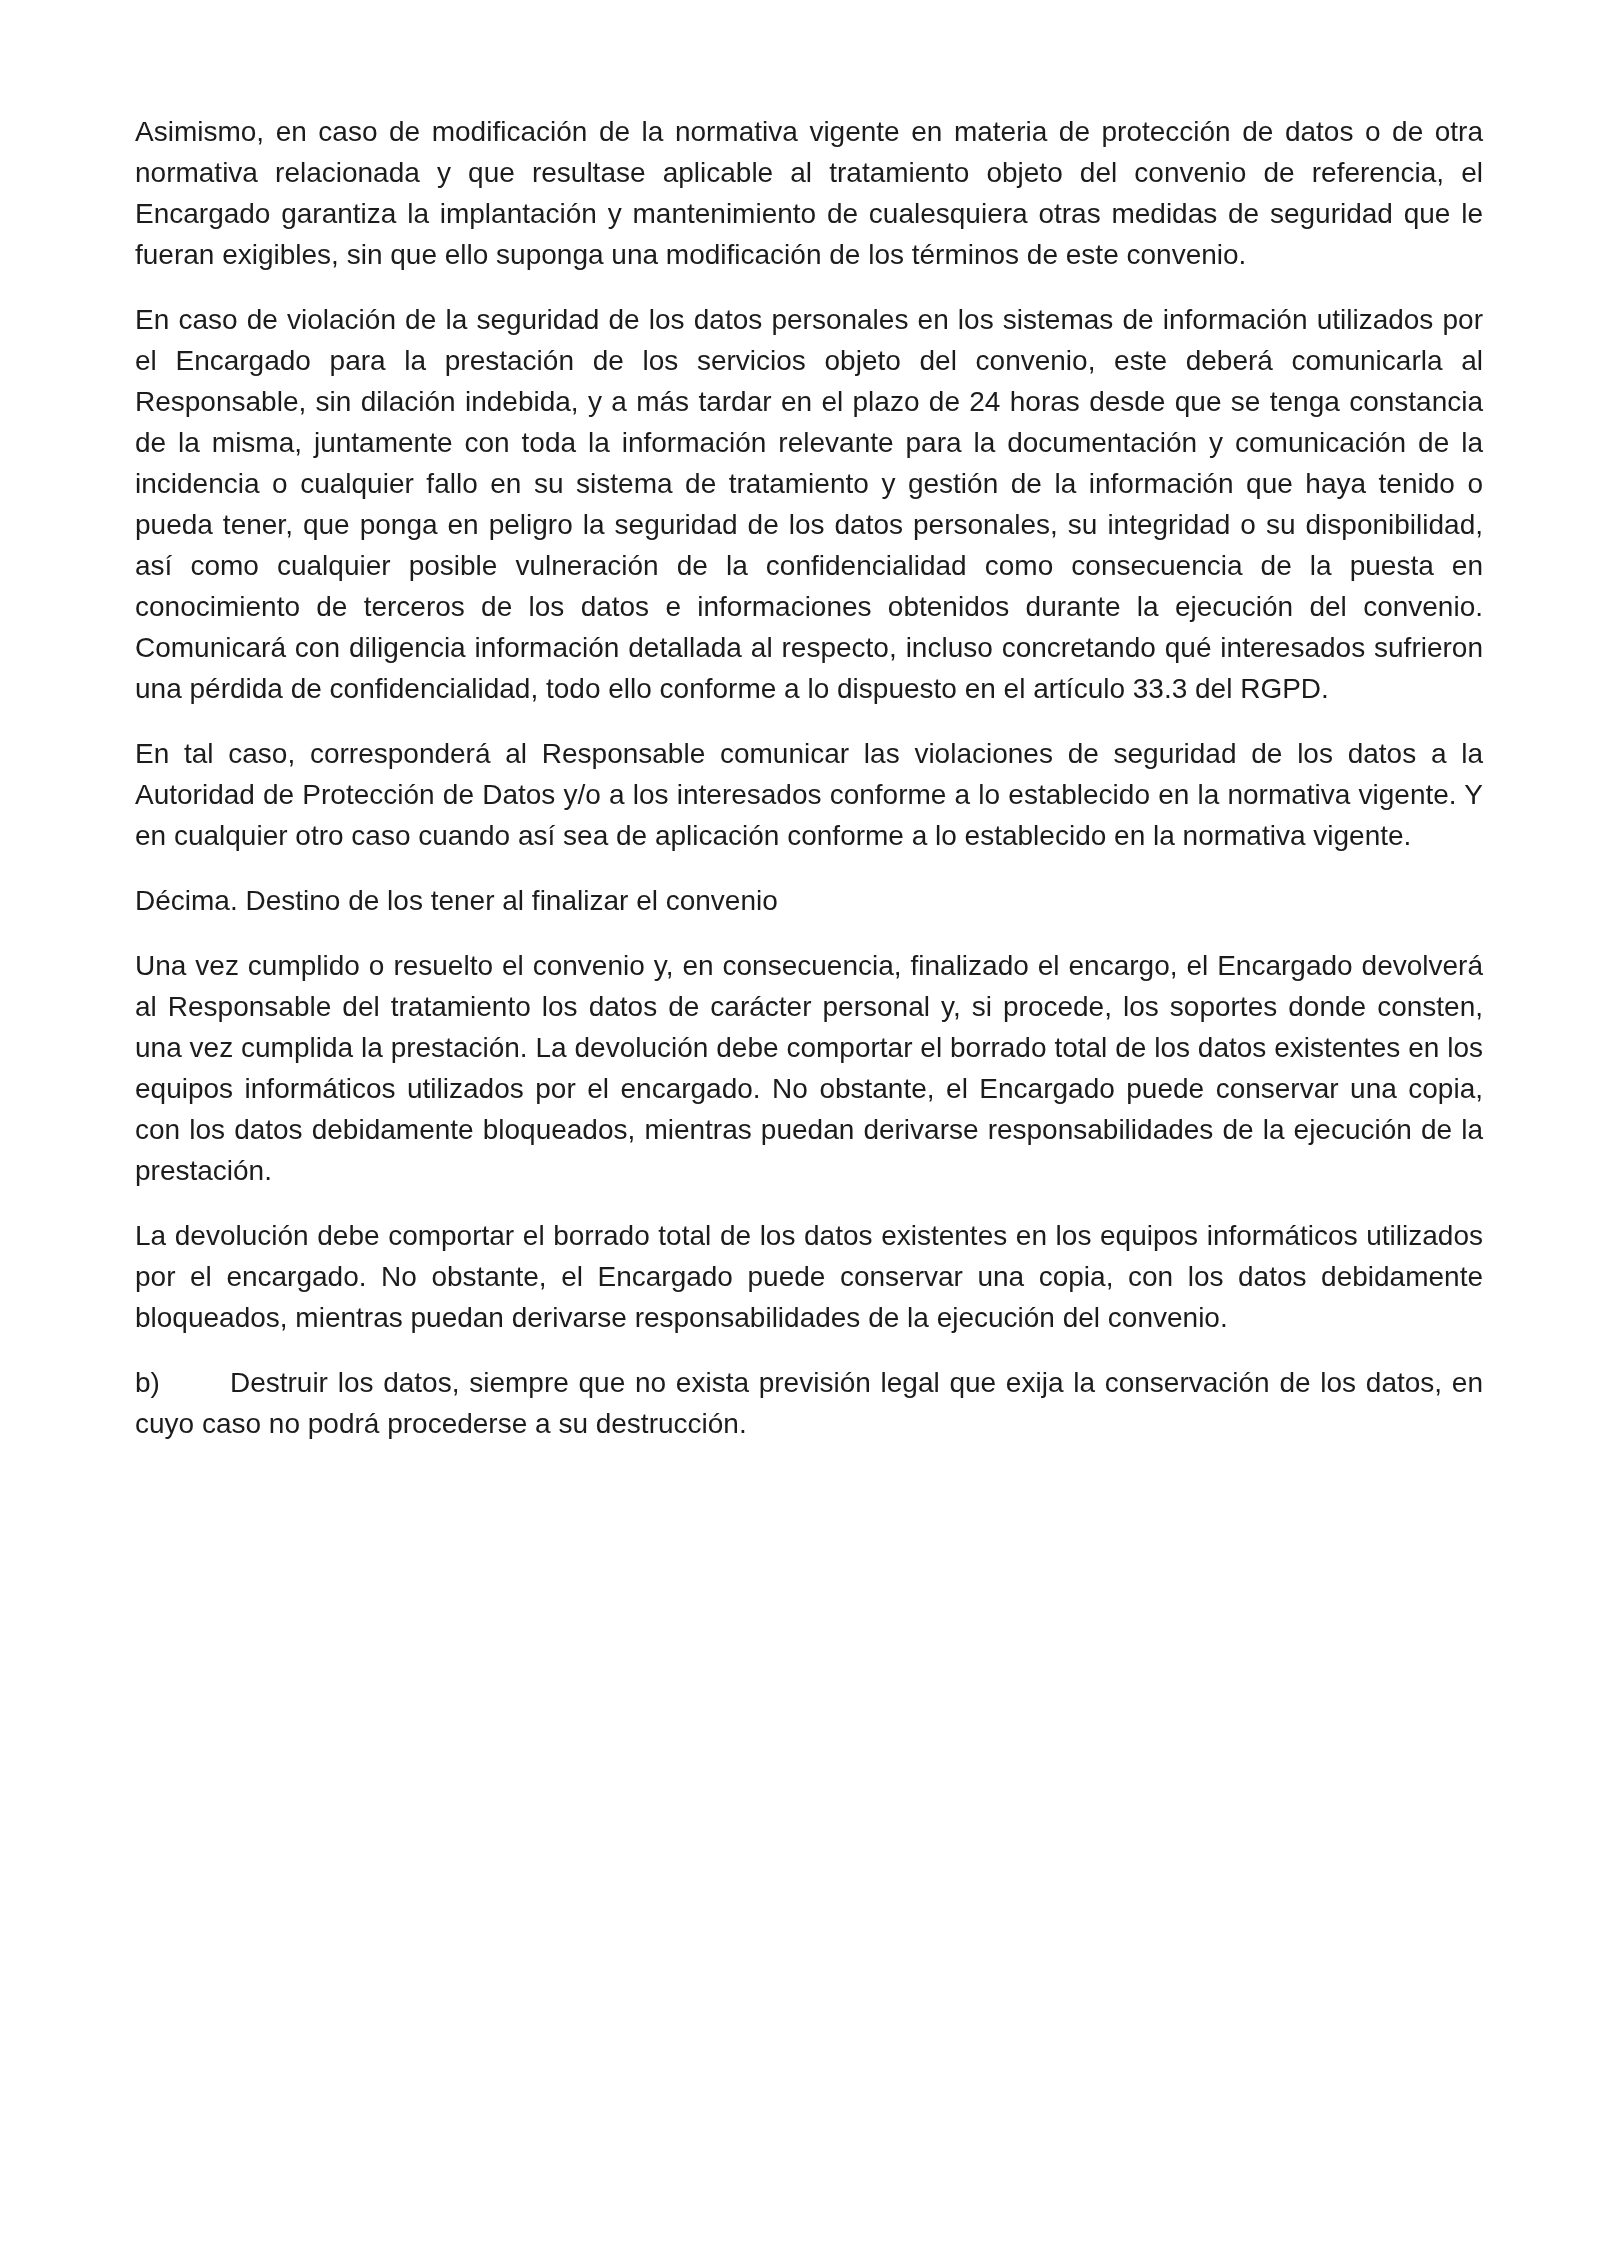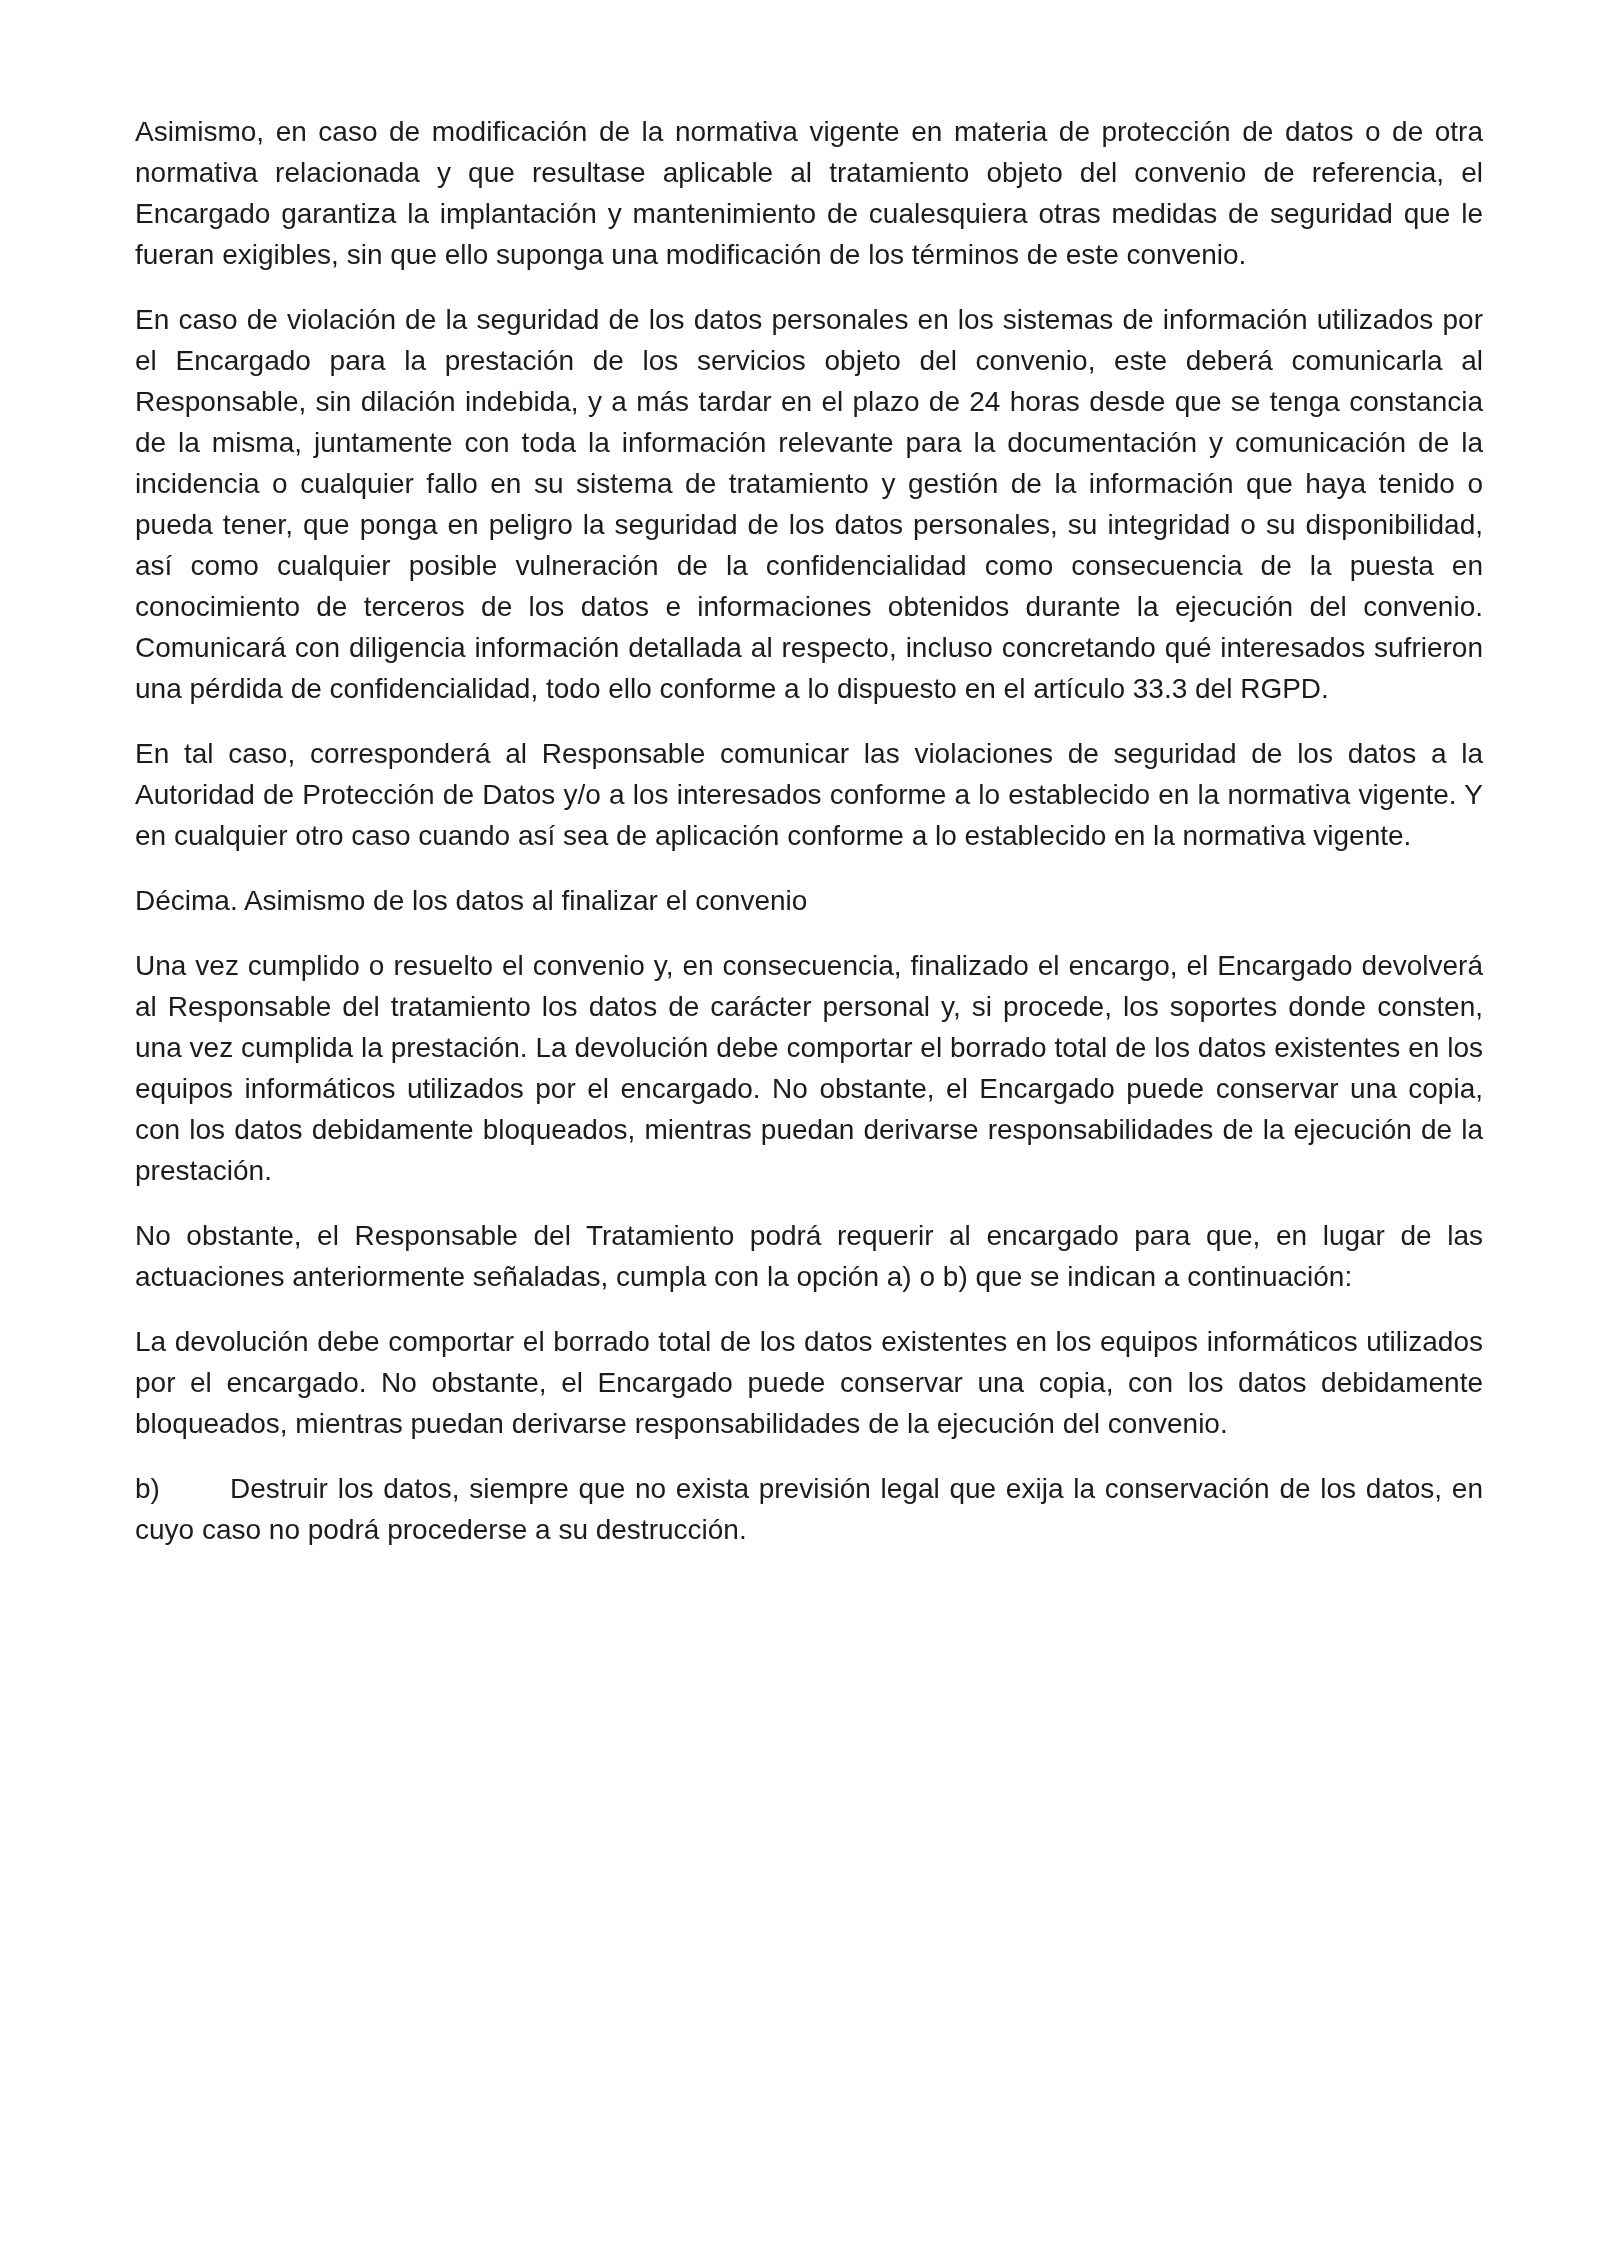--- a/index.html
+++ b/index.html
@@ -41,25 +41,24 @@
 <body>
 
 <div class="page">
 
   <p class="para">Asimismo, en caso de modificación de la normativa vigente en materia de protección de datos o de otra normativa relacionada y que resultase aplicable al tratamiento objeto del convenio de referencia, el Encargado garantiza la implantación y mantenimiento de cualesquiera otras medidas de seguridad que le fueran exigibles, sin que ello suponga una modificación de los términos de este convenio.</p>
 
   <p class="para">En caso de violación de la seguridad de los datos personales en los sistemas de información utilizados por el Encargado para la prestación de los servicios objeto del convenio, este deberá comunicarla al Responsable, sin dilación indebida, y a más tardar en el plazo de 24 horas desde que se tenga constancia de la misma, juntamente con toda la información relevante para la documentación y comunicación de la incidencia o cualquier fallo en su sistema de tratamiento y gestión de la información que haya tenido o pueda tener, que ponga en peligro la seguridad de los datos personales, su integridad o su disponibilidad, así como cualquier posible vulneración de la confidencialidad como consecuencia de la puesta en conocimiento de terceros de los datos e informaciones obtenidos durante la ejecución del convenio. Comunicará con diligencia información detallada al respecto, incluso concretando qué interesados sufrieron una pérdida de confidencialidad, todo ello conforme a lo dispuesto en el artículo 33.3 del RGPD.</p>
 
   <p class="para">En tal caso, corresponderá al Responsable comunicar las violaciones de seguridad de los datos a la Autoridad de Protección de Datos y/o a los interesados conforme a lo establecido en la normativa vigente. Y en cualquier otro caso cuando así sea de aplicación conforme a lo establecido en la normativa vigente.</p>
 
-  <p class="para heading"><b>Décima.</b><span> Asimismo de los datos al finalizar el convenio</span></p>
+  <p class="para heading"><b>Décima.</b><span> Destino de los tener al finalizar el convenio</span></p>
 
   <p class="para">Una vez cumplido o resuelto el convenio y, en consecuencia, finalizado el encargo, el Encargado devolverá al Responsable del tratamiento los datos de carácter personal y, si procede, los soportes donde consten, una vez cumplida la prestación. La devolución debe comportar el borrado total de los datos existentes en los equipos informáticos utilizados por el encargado. No obstante, el Encargado puede conservar una copia, con los datos debidamente bloqueados, mientras puedan derivarse responsabilidades de la ejecución de la prestación.</p>
 
-  <p class="para">No obstante, el Responsable del Tratamiento podrá requerir al encargado para que, en lugar de las actuaciones anteriormente señaladas, cumpla con la opción a) o b) que se indican a continuación:</p>
 
 
   <p class="para">La devolución debe comportar el borrado total de los datos existentes en los equipos informáticos utilizados por el encargado. No obstante, el Encargado puede conservar una copia, con los datos debidamente bloqueados, mientras puedan derivarse responsabilidades de la ejecución del convenio.</p>
 
   <p class="para"><span>b)</span><span class="tab"></span><span>Destruir los datos, siempre que no exista previsión legal que exija la conservación de los datos, en cuyo caso no podrá procederse a su destrucción.</span></p>
 
 </div>
 
 
 </body></html>

